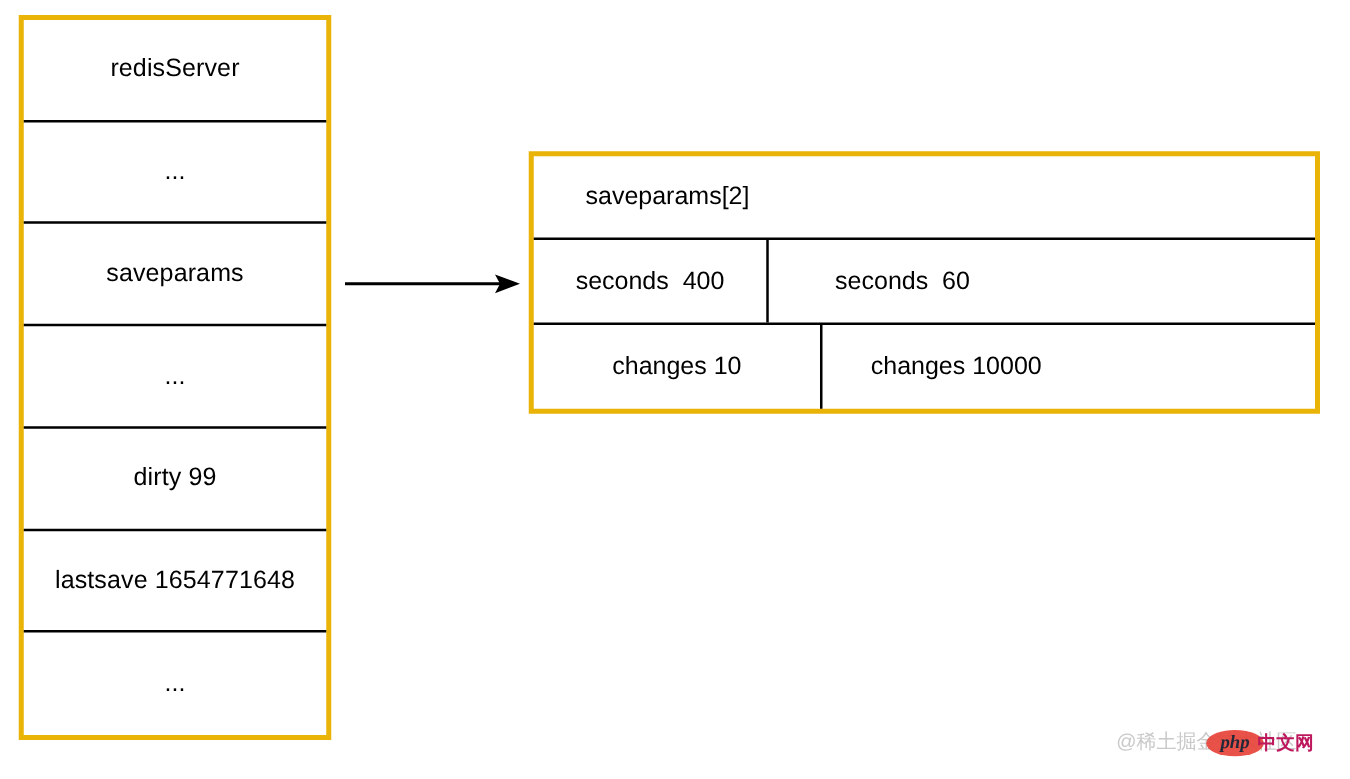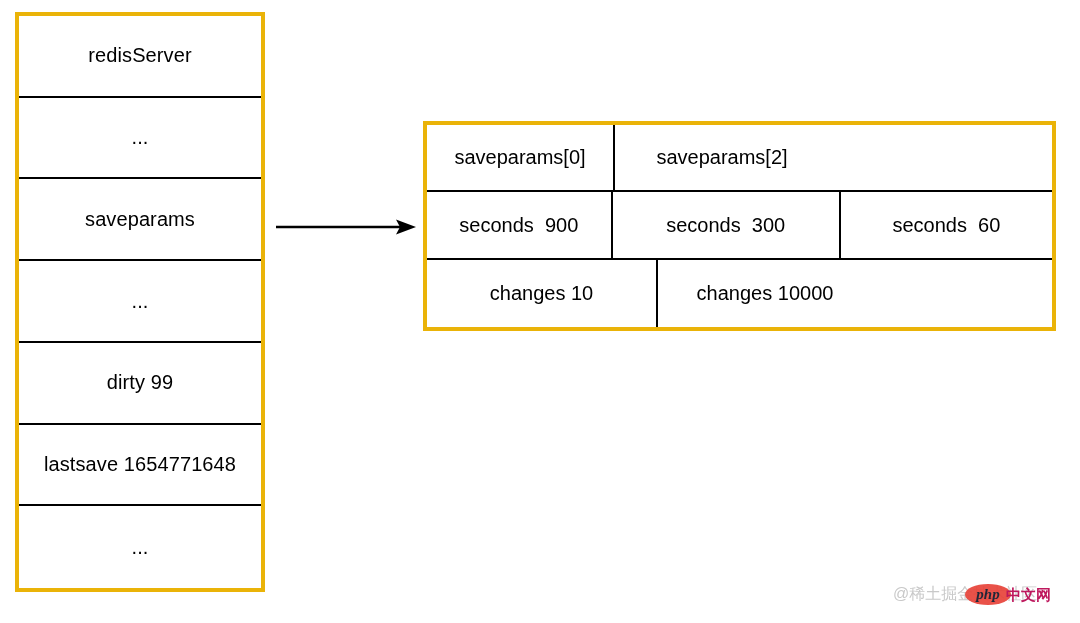--- a/index.html
+++ b/index.html
@@ -185,27 +185,25 @@
   <div id="pointer-arrow">
     <svg width="140" height="34" viewBox="0 0 140 34">
       <line x1="0" y1="17" x2="126" y2="17" stroke="#000000" stroke-width="2.5"></line>
       <polygon points="140,17 120,9.5 124,17 120,24.5" fill="#000000"></polygon>
     </svg>
   </div>
 
   <div class="struct-table" id="saveparams-array">
 
     <div class="struct-row">
-      <div class="struct-cell col-0">saveparams[0]</div>
       <div class="struct-cell col-2">saveparams[2]</div>
     </div>
 
     <div class="struct-row">
-      <div class="struct-cell col-0">seconds  900</div>
-      <div class="struct-cell col-1">seconds  300</div>
+      <div class="struct-cell col-0">seconds  400</div>
       <div class="struct-cell col-2">seconds  60</div>
     </div>
 
     <div class="struct-row">
       <div class="struct-cell col-1">changes 10</div>
       <div class="struct-cell col-2">changes 10000</div>
     </div>
 
   </div>
 

